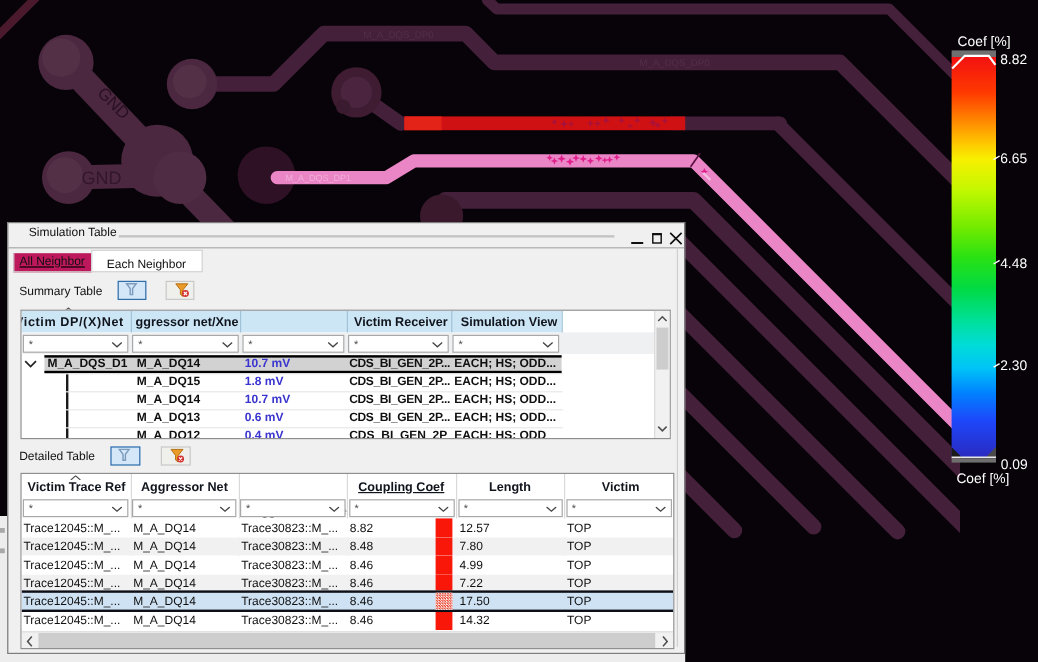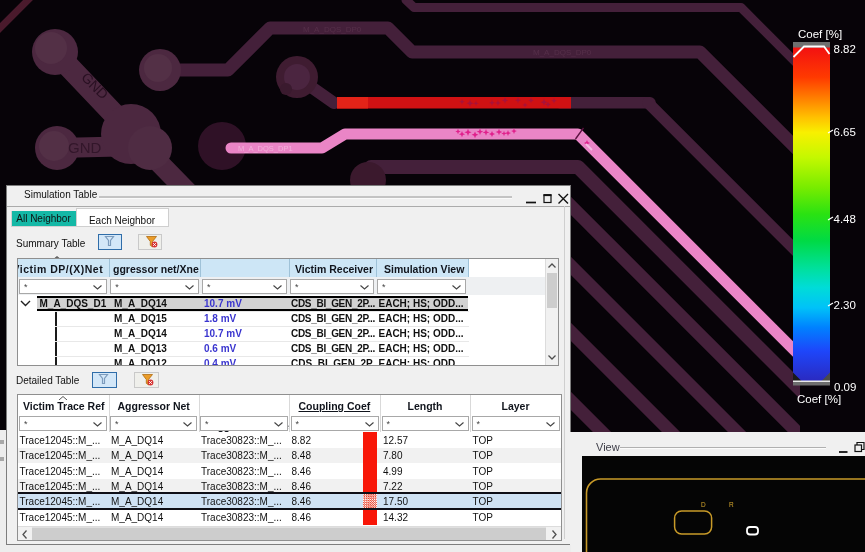--- a/index.html
+++ b/index.html
@@ -164,21 +164,21 @@
     <div class="uitext" style="position:absolute;left:17px;top:3px;">Simulation Table</div>
     <div style="position:absolute;left:92px;top:10px;width:413px;height:2px;background:#c3c3c3;border-bottom:1px solid #fafafa;"></div>
     <svg class="abs" style="left:512px;top:4px" width="56" height="16" viewBox="0 0 56 16">
       <line x1="7" y1="12.5" x2="17" y2="12.5" stroke="#111" stroke-width="1.7"></line>
       <rect x="25" y="5" width="7" height="7.5" fill="none" stroke="#111" stroke-width="1.2"></rect>
       <line x1="24.5" y1="5.1" x2="32.5" y2="5.1" stroke="#111" stroke-width="2"></line>
       <path d="M39.5 4 L49 13.5 M49 4 L39.5 13.5" stroke="#111" stroke-width="1.4"></path>
     </svg>
 
     <div style="position:absolute;left:0px;top:20px;width:563px;height:1px;background:#ababab;"></div>
-    <div style="position:absolute;left:3.5px;top:25px;width:66px;height:16px;background:#14b8a6;border:1px solid #d2d2d2;border-top:none;box-sizing:border-box;display:flex;align-items:center;justify-content:center;">
+    <div style="position:absolute;left:3.5px;top:25px;width:66px;height:16px;background:#be185d;border:1px solid #d2d2d2;border-top:none;box-sizing:border-box;display:flex;align-items:center;justify-content:center;text-decoration:underline;">
         <span style="font-size:10px;color:#101010;">All Neighbor</span>
       </div>
     <div style="position:absolute;left:68.5px;top:21.5px;width:93px;height:19.5px;background:#ffffff;border:1px solid #cfcfcf;box-sizing:border-box;display:flex;align-items:flex-end;justify-content:center;">
         <span style="font-size:10px;color:#101010;">Each Neighbor</span>
       </div>
     <div style="position:absolute;left:557px;top:20px;width:1px;height:333px;background:#cfcfcf;"></div>
 
     <div class="uitext" style="position:absolute;left:9px;top:52px;">Summary Table</div>
     <div class="btn" style="left:90.5px;top:48px;width:24.5px;height:15.5px;background:#d3e7f8;border:1.5px solid #2f6da9;">
       <svg width="21" height="12" viewBox="0 0 21 12" style="position:absolute;left:0px;top:0px">
@@ -301,21 +301,21 @@
         <path d="M14.2 8.2 l2.6 2.6 M16.8 8.2 l-2.6 2.6" stroke="#fff" stroke-width="1"></path>
       </svg>
     </div>
 
     <div class="grid" id="dgrid" style="left:9.5px;top:208px;width:545.5px;height:147px;">
       <div class="hdr" style="left:5.5px;top:5px;">Victim Trace Ref</div>
       <div class="hdr" style="left:100px;top:5px;">Aggressor Net</div>
       <div class="hdr" style="left:200px;top:5px;letter-spacing:-0.3px;margin-top:20px;">ggressor Trace Re</div>
       <div class="hdr" style="left:281px;top:5px;text-decoration:underline;">Coupling Coef</div>
       <div class="hdr" style="left:390px;top:5px;">Length</div>
-      <div class="hdr" style="left:484px;top:5px;">Layer</div>
+      <div class="hdr" style="left:484px;top:5px;">Victim</div>
       <svg class="abs" style="left:40px;top:1px" width="10" height="4" viewBox="0 0 10 4">
           <path d="M1 4 L5 0.5 L9 4" fill="none" stroke="#555" stroke-width="1"></path>
         </svg>
 
       <div class="vline" style="left:91px;top:0;height:130px;"></div>
       <div class="vline" style="left:181px;top:0;height:130px;"></div>
       <div class="vline" style="left:271.5px;top:0;height:130px;"></div>
       <div class="vline" style="left:362.5px;top:0;height:130px;"></div>
       <div class="vline" style="left:452.5px;top:0;height:130px;"></div>
 
@@ -415,32 +415,14 @@
 
       <div style="position:absolute;left:0;top:130.5px;width:543.5px;height:16px;background:#f1f1f1;border-top:1px solid #dcdcdc;box-sizing:border-box;">
         <svg width="543" height="15" viewBox="0 0 543 15">
           <path d="M8.5 3.5 L5 7.5 L8.5 11.5" fill="none" stroke="#505050" stroke-width="1.3"></path>
           <rect x="14" y="0.5" width="514" height="14" fill="#cdcdcd"></rect>
           <path d="M534.5 3.5 L538 7.5 L534.5 11.5" fill="none" stroke="#505050" stroke-width="1.3"></path>
         </svg>
       </div>
     </div>
   </div>
-  <div id="viewpanel" class="abs" style="left:570px;top:432px;width:295px;height:120px;background:#f0f0f0">
-    <div style="position:absolute;left:26px;top:9px;font-size:11px;color:#3e3e48;">View</div>
-    <div style="position:absolute;left:50px;top:15px;width:206px;height:0;border-top:1px solid #b0b0b0;border-bottom:1px solid #fbfbfb;"></div>
-    <svg class="abs" style="left:266px;top:6px" width="33" height="16" viewBox="0 0 33 16">
-      <line x1="3" y1="14" x2="11.5" y2="14" stroke="#111" stroke-width="1.8"></line>
-      <rect x="19" y="7" width="6.5" height="6.5" fill="none" stroke="#111" stroke-width="1.2"></rect>
-      <path d="M21 7 v-2.5 h7 v7 h-2.5" fill="none" stroke="#111" stroke-width="1.2"></path>
-    </svg>
-    <div style="position:absolute;left:12px;top:24px;width:283px;height:96px;background:#050505;overflow:hidden;">
-      <svg width="283" height="96" viewBox="0 0 283 96">
-        <rect x="4.5" y="23" width="400" height="200" rx="14" fill="none" stroke="#c89a28" stroke-width="1.6"></rect>
-        <rect x="92.6" y="55" width="37" height="23" rx="7" fill="none" stroke="#c89a28" stroke-width="1.5"></rect>
-        <text x="119" y="51" font-size="6.5" fill="#d6a62c" font-family="Liberation Sans">D</text>
-        <text x="147" y="51" font-size="6.5" fill="#d6a62c" font-family="Liberation Sans">R</text>
-        <rect x="165" y="71" width="11" height="7.5" rx="3" fill="none" stroke="#ffffff" stroke-width="1.8"></rect>
-      </svg>
-    </div>
-  </div>
   <div id="bottomstrip" class="abs" style="left:0;top:545px;width:571px;height:7px;background:#ededed"></div>
 </div>
 
 </body></html>

